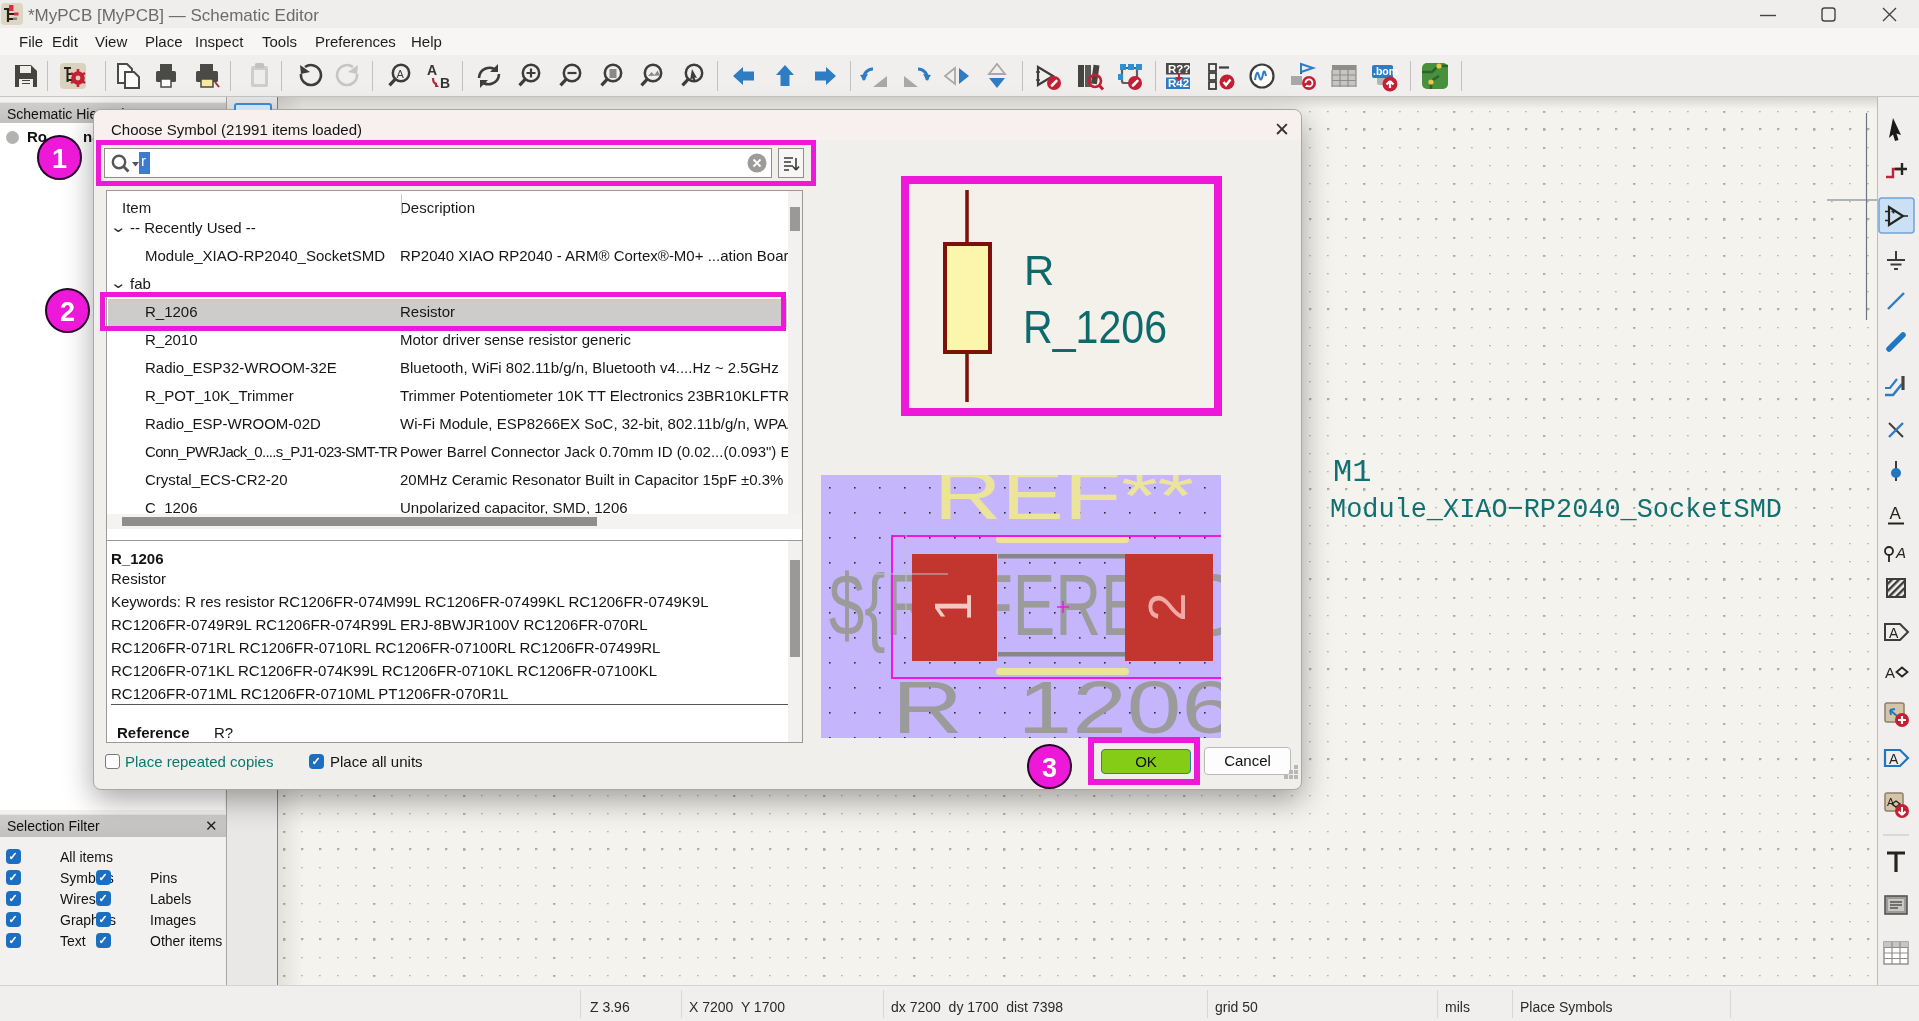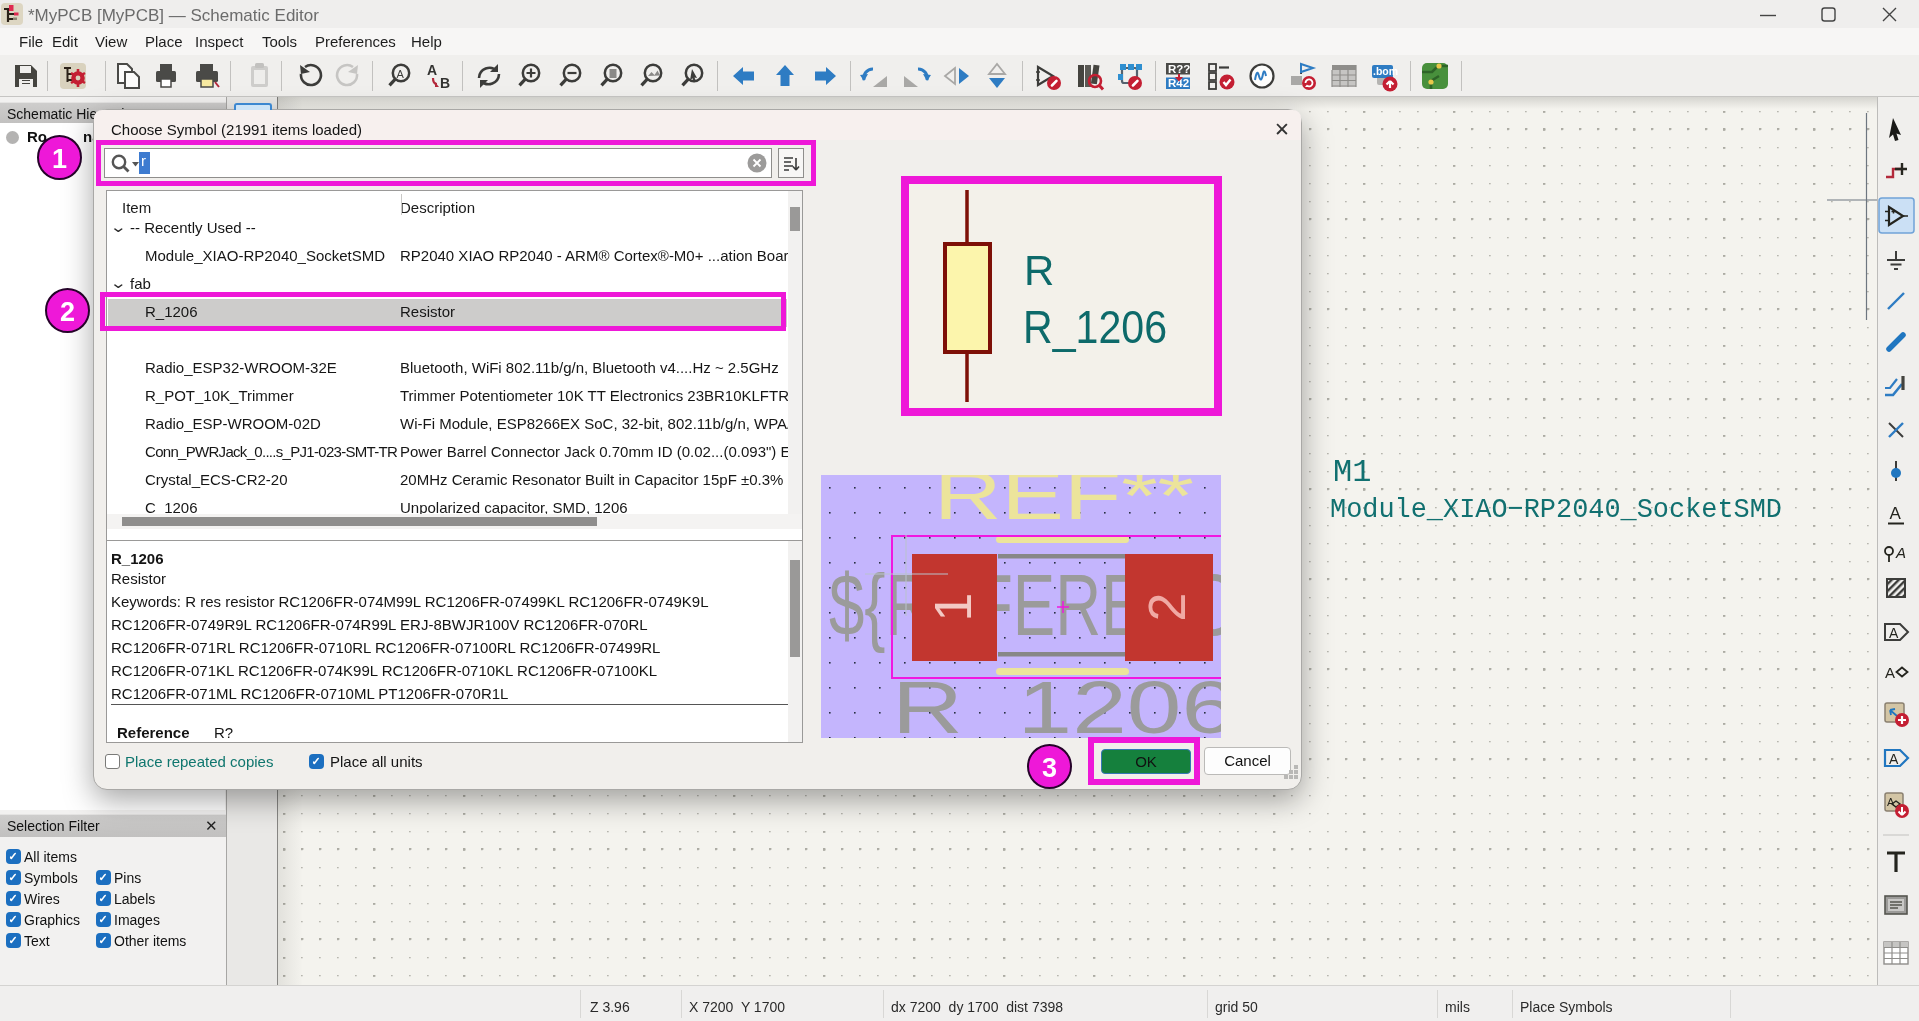--- a/index.html
+++ b/index.html
@@ -16,34 +16,34 @@
 .phead .px{position:absolute;left:205px;top:2px;font-size:15px;color:#222;}
 #hier-content{position:absolute;left:0;top:26px;width:225px;height:687px;background:#fff;}
 #gapstrip{position:absolute;left:226px;top:97px;width:51px;height:888px;background:#e9e8e6;border-left:1px solid #a7a6a4;}
 #canvas{position:absolute;left:277px;top:97px;width:1600px;height:888px;background:#f4f3ee;border-left:1px solid #8f8e8c;}
 #righttoolbar{position:absolute;left:1877px;top:97px;width:42px;height:888px;background:#f0efed;border-left:1px solid #bdbcba;}
 #statusbar{position:absolute;left:0;top:985px;width:1919px;height:36px;background:#f0efee;border-top:1px solid #d4d3d1;}
 .sseg{position:absolute;top:13px;font-size:14px;color:#2a2a2a;}
 .ssep{position:absolute;top:4px;width:1px;height:28px;background:#d8d7d5;}
 .cb{position:absolute;width:15px;height:15px;border-radius:4px;background:#1c6fc0;}
 .cb:after{content:"✓";position:absolute;left:2.5px;top:0.5px;font-size:11px;color:#fff;font-weight:bold;}
-.cbl{position:absolute;font-size:14px;color:#111;}
-
-#dialog{position:absolute;left:93px;top:109px;width:1209px;height:681px;background:#f1efec;border:1px solid #a9a8a6;border-radius:14px;box-shadow:0 10px 30px rgba(0,0,0,0.35);}
+.cbl{position:absolute;font-size:14px;color:#111;margin-left:36px;}
+
+#dialog{position:absolute;left:93px;top:109px;width:1209px;height:681px;background:#f1efec;border:1px solid #a9a8a6;border-radius:8px;box-shadow:0 10px 30px rgba(0,0,0,0.35);}
 #dlg-title{position:absolute;left:17px;top:11px;font-size:15px;color:#141414;}
 #dlg-x{position:absolute;left:1180px;top:8px;font-size:19px;color:#333;font-weight:400;}
 #searchfield{position:absolute;left:10px;top:38px;width:668px;height:30px;background:#fff;border:1px solid #8f8e8c;}
 #sortbtn{position:absolute;left:684px;top:38px;width:26px;height:30px;background:#f7f6f5;border:1px solid #8f8e8c;}
 #list{position:absolute;left:12px;top:80px;width:697px;height:385px;background:#fff;border:1px solid #9a9998;overflow:hidden;}
 .lrow{position:absolute;left:0;width:695px;height:28px;font-size:15px;color:#161616;}
 .lrow .c1{position:absolute;top:4px;max-width:252px;white-space:nowrap;overflow:hidden;}
 .lrow .c2{position:absolute;left:293px;top:4px;}
 .chev{position:absolute;left:5px;top:3px;font-size:15px;color:#2a2a2a;transform:scaleX(1.4);}
 #desc{position:absolute;left:12px;top:430px;width:697px;height:203px;background:#fff;border:1px solid #9a9998;overflow:hidden;font-size:15px;color:#141414;}
-#okbtn{position:absolute;left:1007px;top:639px;width:90px;height:25px;background:#15803d;border:1px solid #3577b4;border-radius:4px;font-size:15px;color:#111;text-align:center;line-height:23px;}
+#okbtn{position:absolute;left:1007px;top:639px;width:90px;height:25px;background:#84cc16;border:1px solid #3577b4;border-radius:4px;font-size:15px;color:#111;text-align:center;line-height:23px;}
 #cancelbtn{position:absolute;left:1110px;top:637px;width:87px;height:28px;background:#fdfdfd;border:1px solid #bbbab8;border-radius:4px;font-size:15px;color:#111;text-align:center;line-height:26px;}
 #dropdown{position:absolute;left:727px;top:329px;width:476px;height:33px;background:#fdfdfd;border:1px solid #9a9998;border-radius:2px;font-size:16px;color:#1a1a1a;line-height:31px;}
 #fpview{position:absolute;left:727px;top:365px;width:400px;height:263px;background:#c4b5fd;overflow:hidden;}
 #symprev{position:absolute;left:807px;top:66px;width:321px;height:240px;background:#f3f1ea;border:8px solid #ee18d8;}
 .mgbox{position:absolute;border:5px solid #ee18d8;}
 .mgcirc{position:absolute;width:45px;height:45px;border-radius:50%;background:#ee18d8;border:2px solid #26032a;color:#fff;font-size:27px;font-weight:bold;text-align:center;line-height:44px;}
 </style></head>
 <body>
 
 <div id="titlebar">
@@ -488,20 +488,24 @@
       </div>
     <div class="lrow" style="top:80px;">
         <span class="chev">⌄</span>
         <span class="c1" style="left:23px;">fab</span>
       </div>
     <div style="position:absolute;left:1px;top:108px;width:679px;height:28px;background:#cdcccb;"></div>
     <div class="lrow" style="top:108px;">
         <span class="c1" style="left:38px;">R_1206</span>
         <span class="c2">Resistor</span>
       </div>
+    <div class="lrow" style="top:136px;">
+        <span class="c1" style="left:38px;">R_2010</span>
+        <span class="c2">Motor driver sense resistor generic</span>
+      </div>
     <div class="lrow" style="top:164px;">
         <span class="c1" style="left:38px;">Radio_ESP32-WROOM-32E</span>
         <span class="c2">Bluetooth, WiFi 802.11b/g/n, Bluetooth v4....Hz ~ 2.5GHz</span>
       </div>
     <div class="lrow" style="top:192px;">
         <span class="c1" style="left:38px;">R_POT_10K_Trimmer</span>
         <span class="c2">Trimmer Potentiometer 10K TT Electronics 23BR10KLFTR</span>
       </div>
     <div class="lrow" style="top:220px;">
         <span class="c1" style="left:38px;">Radio_ESP-WROOM-02D</span>

